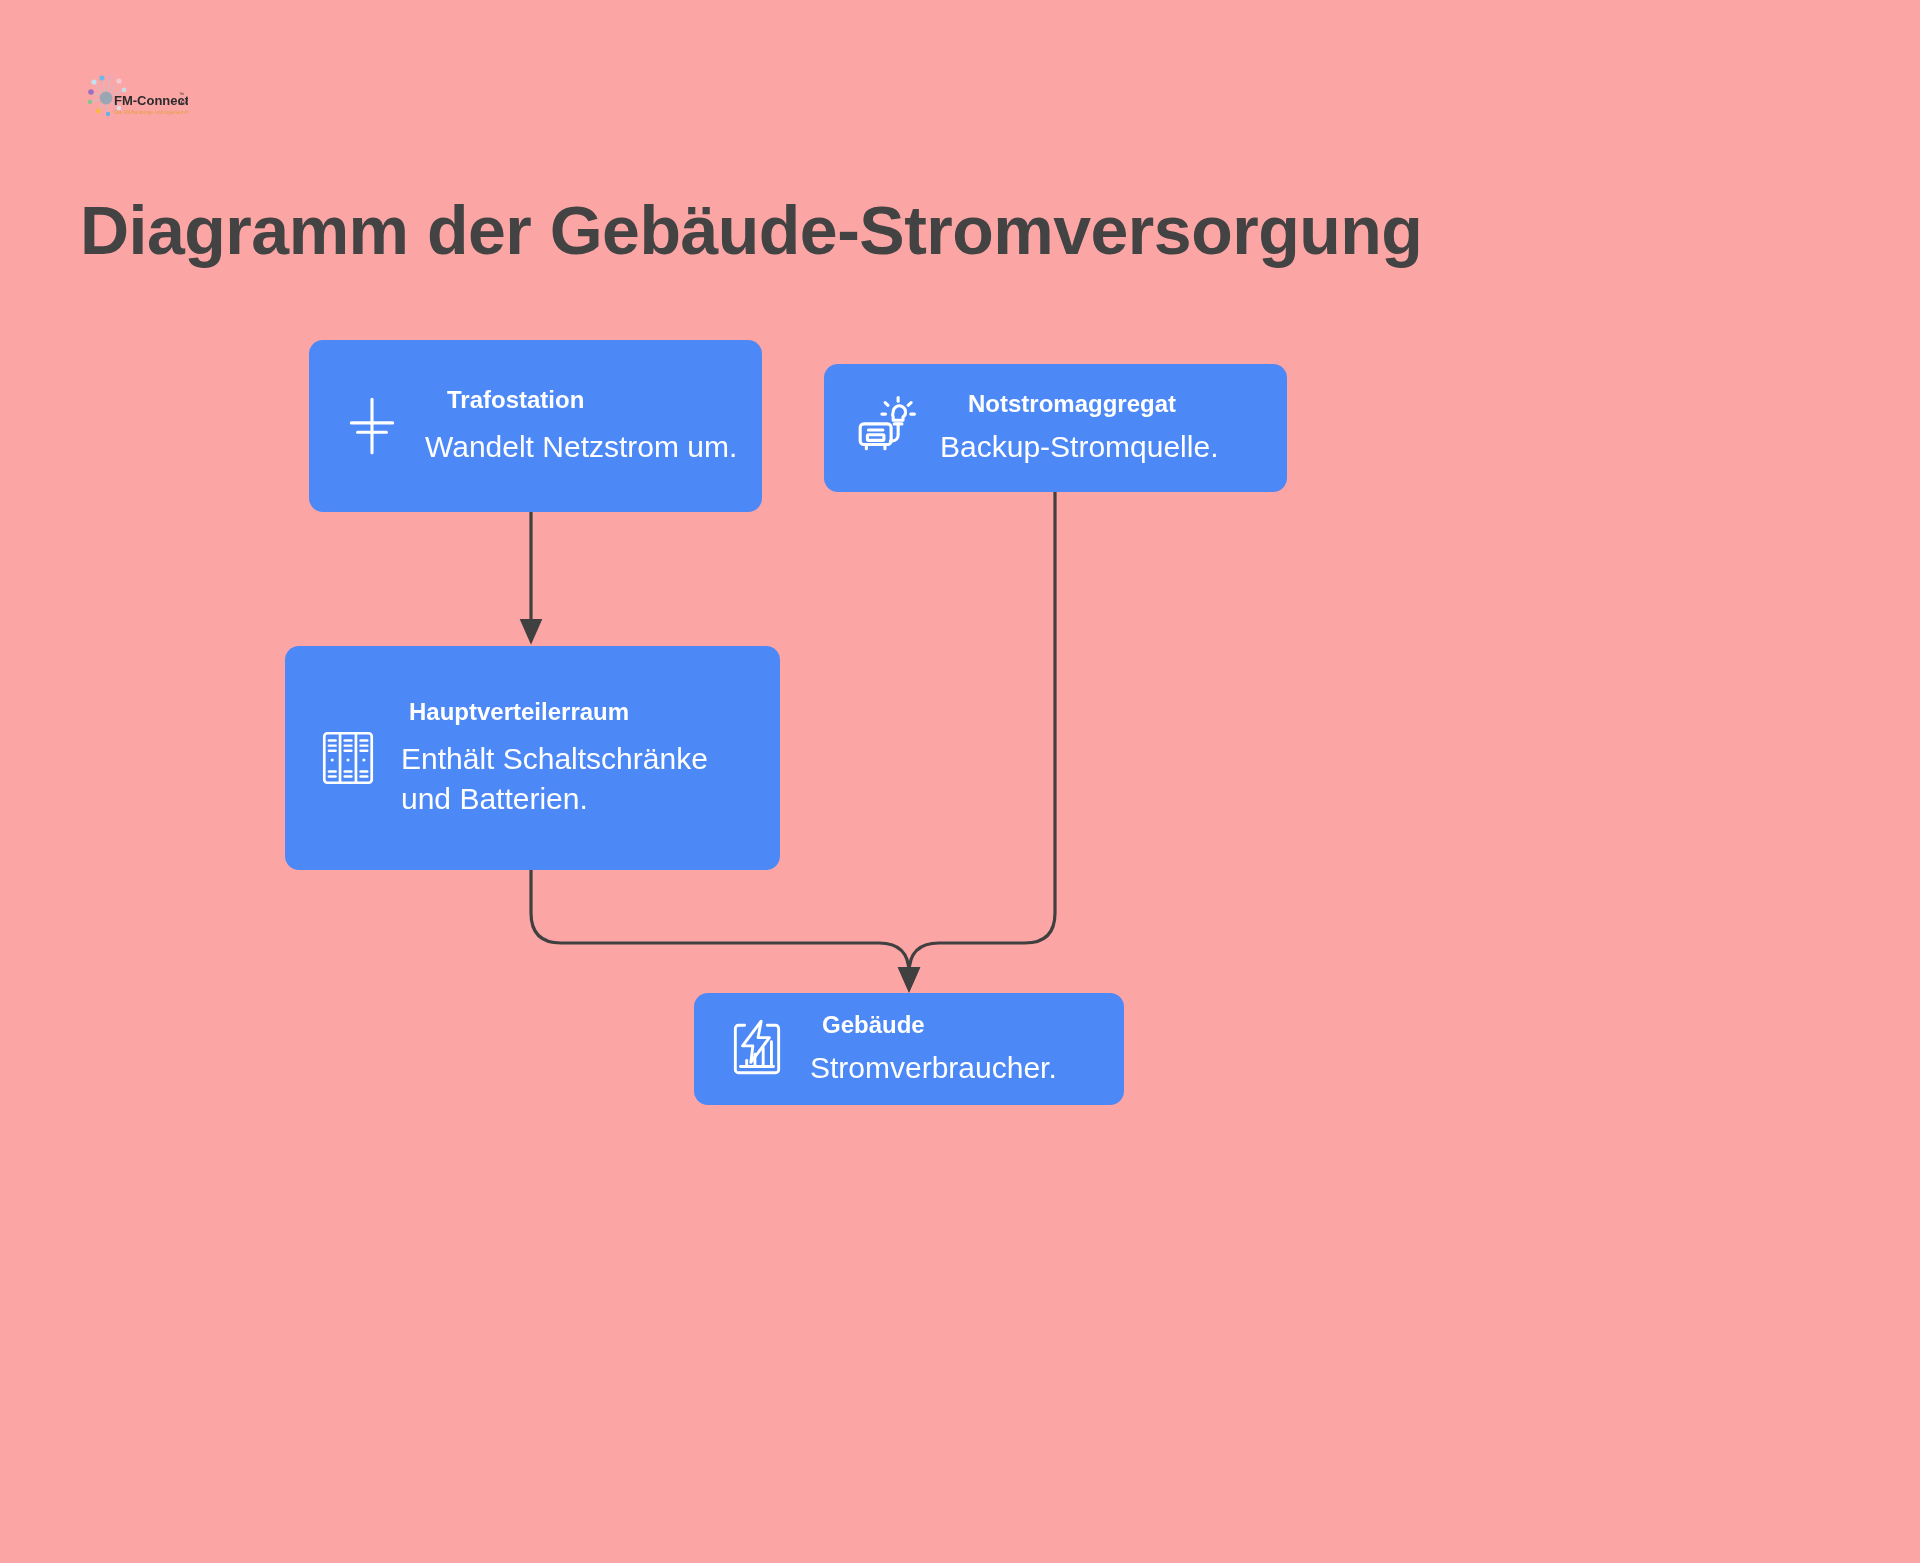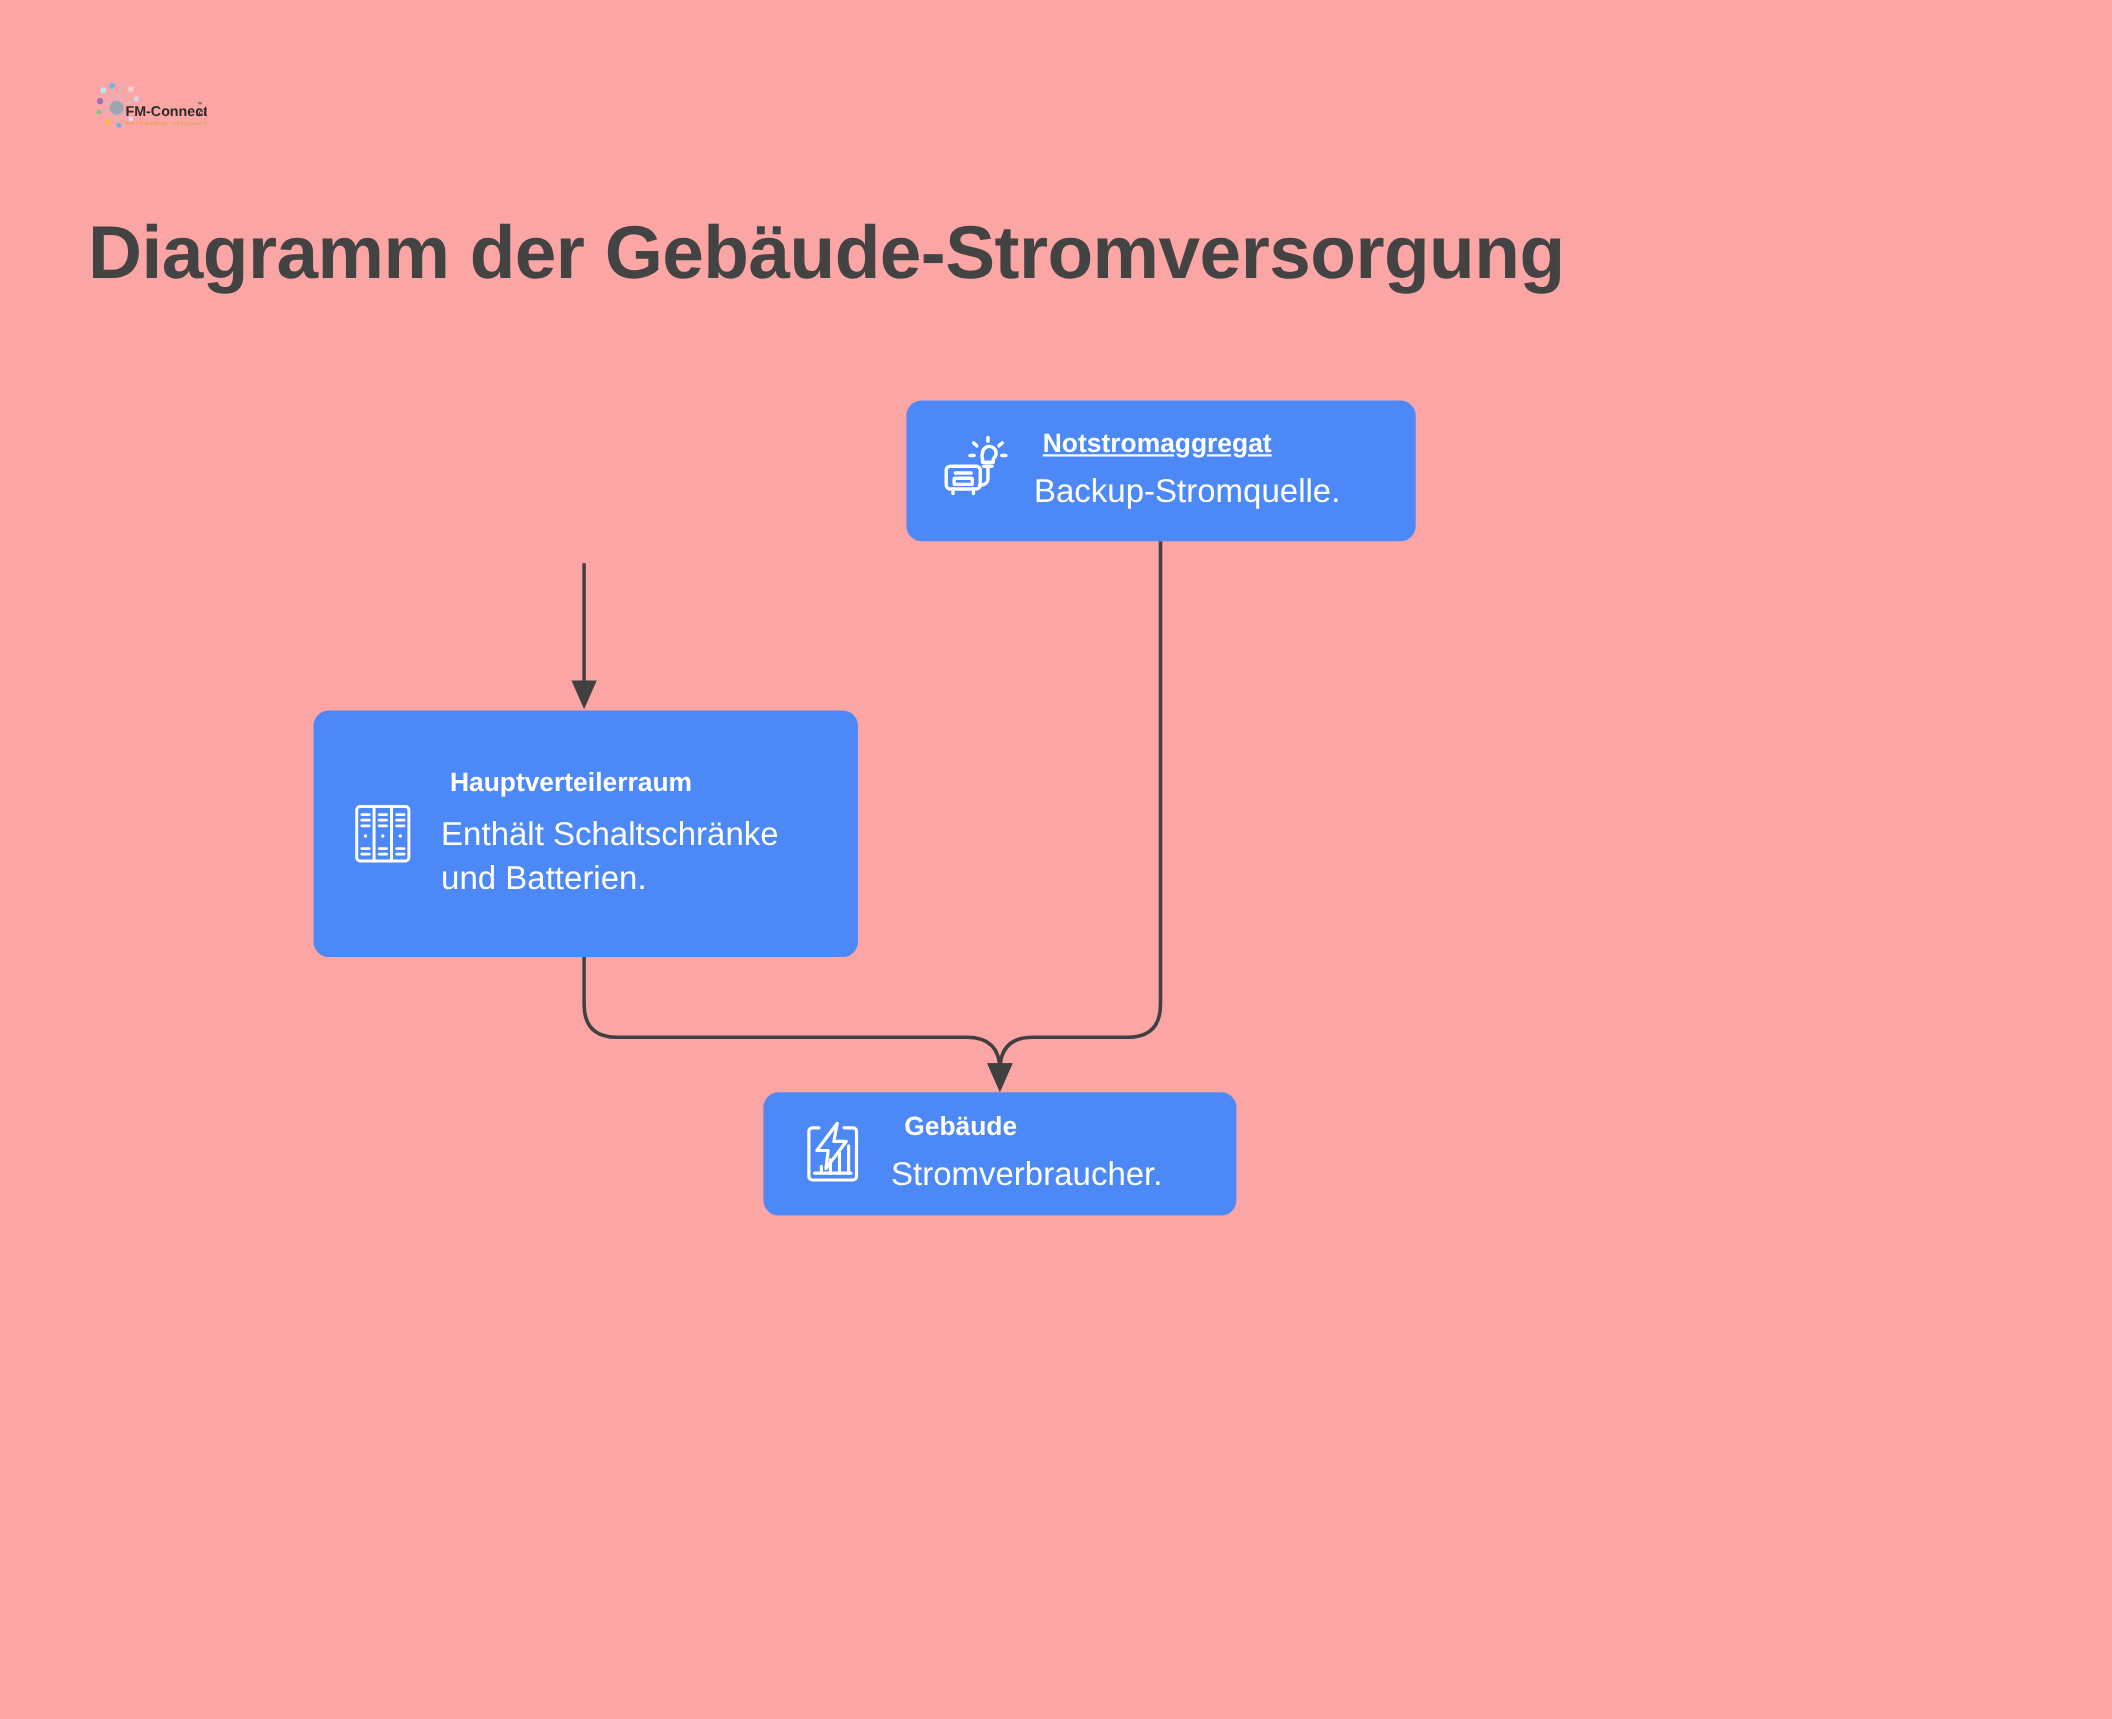--- a/index.html
+++ b/index.html
@@ -115,21 +115,21 @@
     height: 172px;
   }
   #node-trafostation .node-title { margin-left: 22px; }
 
   #node-notstromaggregat {
     left: 824px;
     top: 364px;
     width: 463px;
     height: 128px;
   }
-  #node-notstromaggregat .node-title { margin-bottom: 8px; margin-left: 8px; text-decoration: underline; }
+  #node-notstromaggregat .node-title { margin-bottom: 8px; margin-left: 28px; }
 
   #node-hauptverteilerraum {
     left: 285px;
     top: 646px;
     width: 495px;
     height: 224px;
   }
   #node-hauptverteilerraum .node-title { margin-left: 8px; }
 
   #node-gebaeude {
@@ -190,20 +190,33 @@
         </marker>
       </defs>
 
       <path d="M531,512 L531,632" fill="none" stroke="#404040" stroke-width="3.2" marker-end="url(#arrowhead)"></path>
 
       <path d="M531,820 L531,913 Q531,943 561,943 L879,943 Q909,943 909,973 L909,980" fill="none" stroke="#404040" stroke-width="3.2" marker-end="url(#arrowhead)"></path>
 
       <path d="M1055,492 L1055,913 Q1055,943 1025,943 L939,943 Q909,943 909,973 L909,980" fill="none" stroke="#404040" stroke-width="3.2" marker-end="url(#arrowhead)"></path>
     </svg>
 
+    <div class="node" id="node-trafostation">
+      <div class="node-icon">
+        <svg viewBox="0 0 64 64" fill="none" stroke="#ffffff" stroke-width="3" stroke-linecap="round" aria-hidden="true">
+          <line x1="32" y1="6" x2="32" y2="58"></line>
+          <line x1="12" y1="29" x2="52" y2="29"></line>
+          <line x1="18" y1="38" x2="46" y2="38"></line>
+        </svg>
+      </div>
+      <div class="node-text">
+        <div class="node-title">Trafostation</div>
+        <div class="node-desc">Wandelt Netzstrom um.</div>
+      </div>
+    </div>
 
     <div class="node" id="node-notstromaggregat">
       <div class="node-icon">
         <svg viewBox="0 0 64 64" fill="none" stroke="#ffffff" stroke-width="3" stroke-linecap="round" stroke-linejoin="round" aria-hidden="true">
           <path d="M38 16.5 a6 6 0 1 1 9.5 4.9 v3.1 h-9.5 v-3.1 a6 6 0 0 1 0 -4.9 z"></path>
           <line x1="39" y1="28" x2="46.5" y2="28"></line>
           <line x1="42.8" y1="6" x2="42.8" y2="2.5"></line>
           <line x1="52.5" y1="10" x2="55.4" y2="7.4"></line>
           <line x1="33" y1="10" x2="30.2" y2="7.4"></line>
           <line x1="55" y1="18.5" x2="58.6" y2="18.5"></line>

